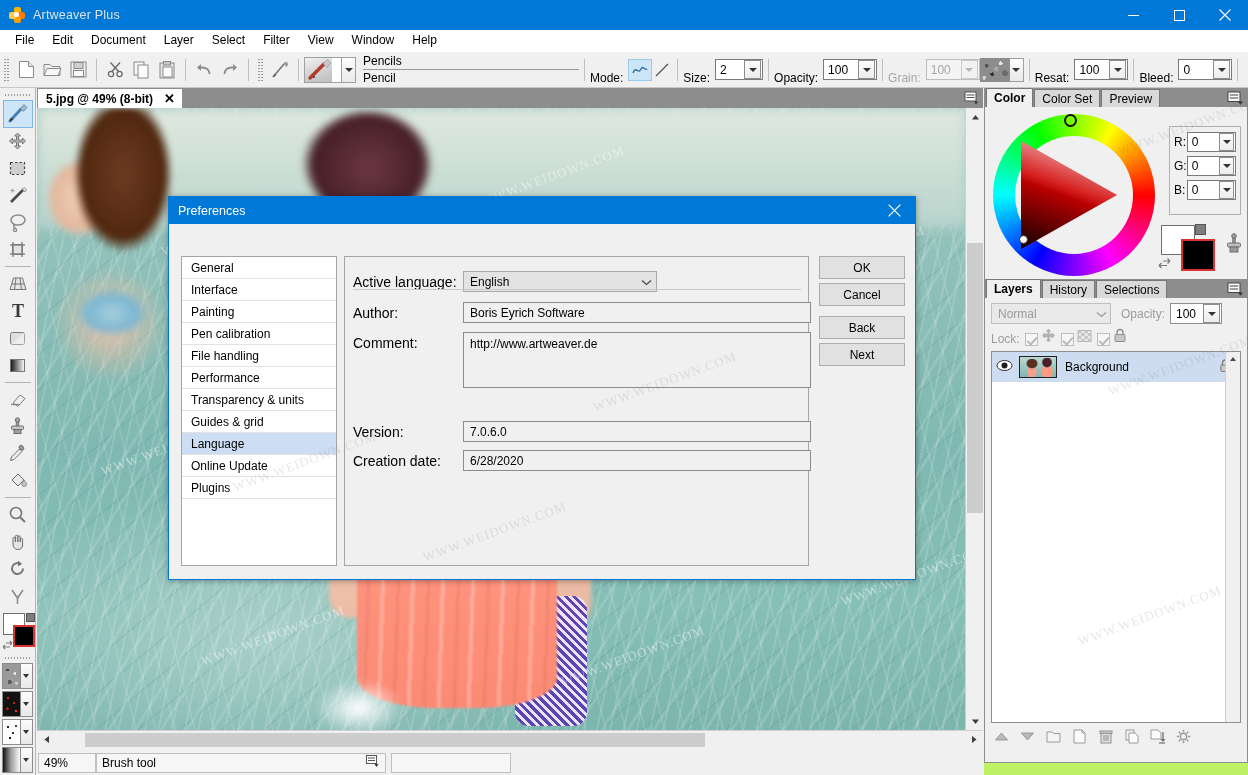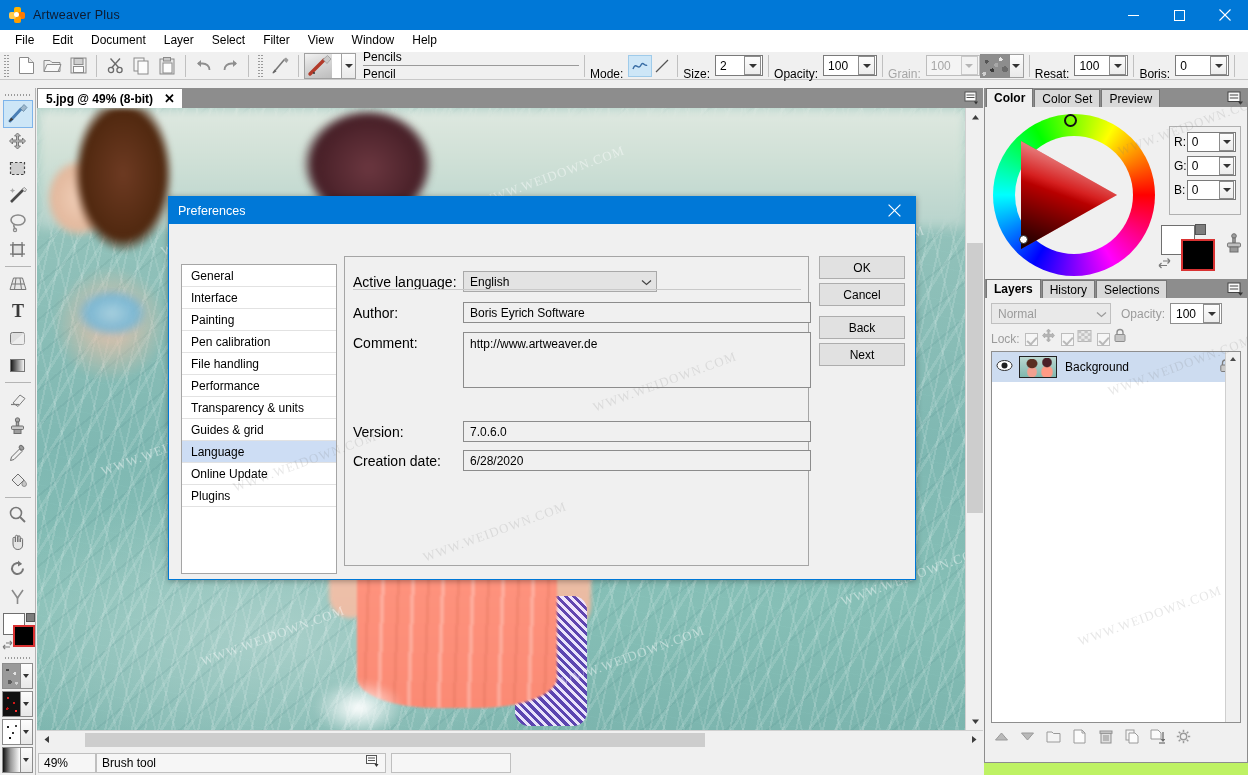--- a/index.html
+++ b/index.html
@@ -25,21 +25,21 @@
     display: flex; align-items: center;
   }
   .app-icon {
     width: 16px; height: 16px; margin-left: 9px; margin-right: 8px;
     position: relative; flex: 0 0 auto;
   }
   .app-icon .petal {
     position: absolute; width: 7px; height: 7px; border-radius: 2px;
   }
   .app-title {
-    color: #0f172a; font-size: 12.5px; letter-spacing: .2px;
+    color: #e5e5e5; font-size: 12.5px; letter-spacing: .2px;
     opacity: .97;
   }
   .wincontrols { margin-left: auto; display: flex; height: 30px; }
   .wc {
     width: 46px; height: 30px; display: flex; align-items: center; justify-content: center;
     color: #fff;
   }
   .wc svg { display: block; }
 
   
@@ -50,21 +50,21 @@
     padding-left: 6px;
     border-bottom: 1px solid #ffffff;
   }
   .menu-item {
     padding: 3px 9px 4px 9px; font-size: 12px; color: #000; line-height: 14px;
     white-space: nowrap;
   }
 
   
   .optbar {
-    position: absolute; left: 0; top: 52px; width: 1248px; height: 28px;
+    position: absolute; left: 0; top: 52px; width: 1248px; height: 36px;
     background: #f0f0f0;
     border-bottom: 1px solid #c8c8c8;
     display: flex; align-items: center;
   }
   .grip {
     width: 7px; height: 22px; margin: 0 3px;
     background-image: repeating-linear-gradient(to bottom, #9a9a9a 0 1px, transparent 1px 3px),
                       repeating-linear-gradient(to bottom, #9a9a9a 0 1px, transparent 1px 3px);
     background-size: 2px 100%, 2px 100%;
     background-position: 1px 0, 4px 0;
@@ -446,21 +446,21 @@
   .dlg-title {
     height: 27px; background: #0078d7; color: #fff;
     display: flex; align-items: center; padding-left: 9px; font-size: 12.5px; justify-content: center;
   }
   .dlg-close {
     margin-left: auto; width: 42px; height: 27px; display: flex; align-items: center; justify-content: center;
   }
   .dlg-body { position: relative; height: 356px; }
   .pref-list {
     position: absolute; left: 12px; top: 32px; width: 156px; height: 310px;
-    background: #fff; border: 1px solid #a5a5a5; margin-top: 8px;
+    background: #fff; border: 1px solid #a5a5a5;
   }
   .pref-item {
     height: 22px; display: flex; align-items: center; padding-left: 9px;
     font-size: 12px; border-bottom: 1px solid #e2e2e2;
   }
   .pref-item.sel { background: #cdddf4; }
 
   .pref-panel {
     position: absolute; left: 175px; top: 32px; width: 465px; height: 310px;
     background: #f0f0f0; border: 1px solid #a5a5a5;
@@ -680,21 +680,21 @@
 
     <span class="opt-label">Resat:</span>
     <div class="numfield" style="width:54px">
       <span class="val">100</span>
       <span class="spin">
           <span class="caret"></span>
         </span>
     </div>
     <div class="vsep"></div>
 
-    <span class="opt-label">Boris:</span>
+    <span class="opt-label">Bleed:</span>
     <div class="numfield" style="width:54px">
       <span class="val">0</span>
       <span class="spin">
           <span class="caret"></span>
         </span>
     </div>
     <div class="vsep"></div>
 
     <div class="tbtn">
       

